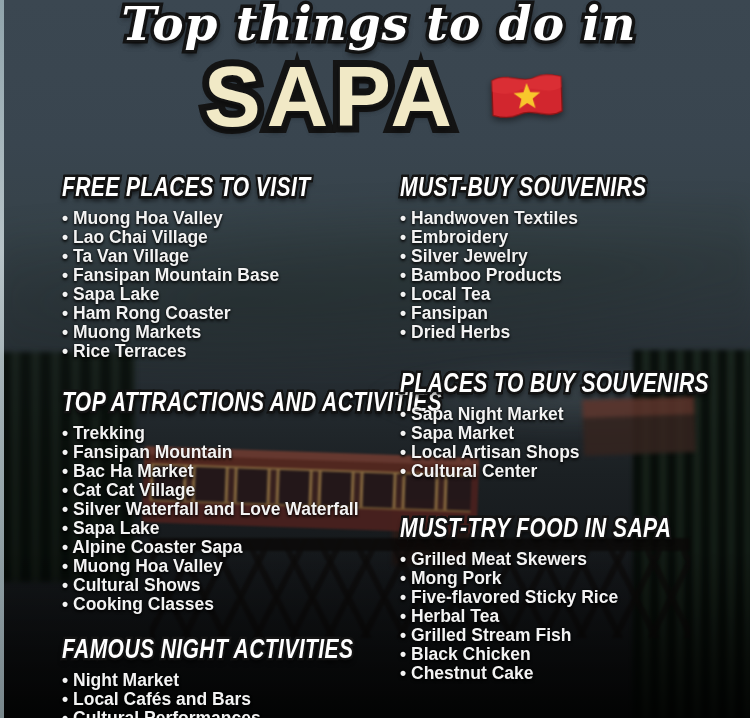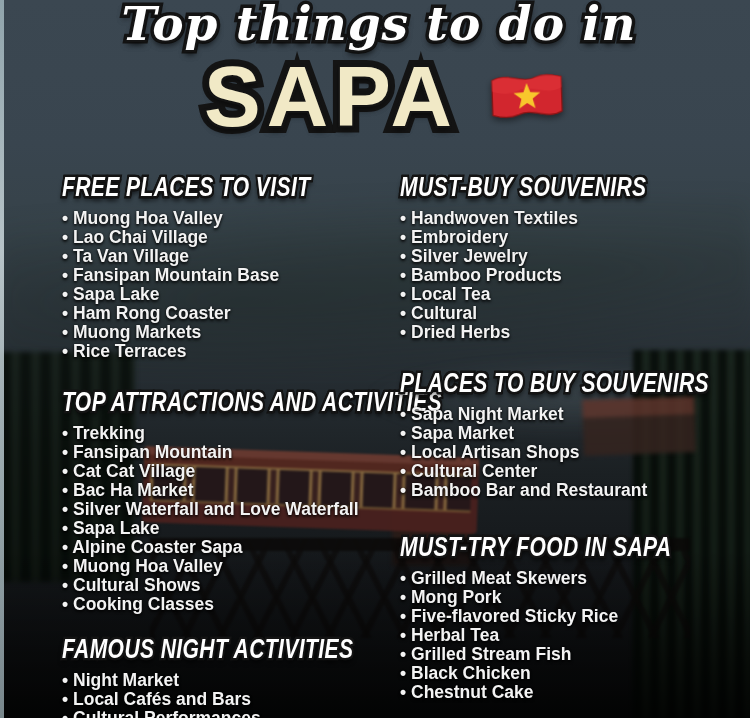--- a/index.html
+++ b/index.html
@@ -140,22 +140,22 @@
             <li>Ham Rong Coaster</li>
             <li>Muong Markets</li>
             <li>Rice Terraces</li>
           </ul>
       </div>
       <div class="sec2">
         <div class="sec-heading-wrap"><span class="sec-heading ol" data-text="TOP ATTRACTIONS AND ACTIVITIES">TOP ATTRACTIONS AND ACTIVITIES</span></div>
         <ul class="items">
             <li>Trekking</li>
             <li>Fansipan Mountain</li>
+            <li>Bac Ha Market</li>
             <li>Cat Cat Village</li>
-            <li>Bac Ha Market</li>
             <li>Silver Waterfall and Love Waterfall</li>
             <li>Sapa Lake</li>
             <li>Alpine Coaster Sapa</li>
             <li>Muong Hoa Valley</li>
             <li>Cultural Shows</li>
             <li>Cooking Classes</li>
           </ul>
       </div>
       <div class="sec3">
         <div class="sec-heading-wrap"><span class="sec-heading ol" data-text="FAMOUS NIGHT ACTIVITIES">FAMOUS NIGHT ACTIVITIES</span></div>
@@ -169,32 +169,31 @@
 
     <div class="col col-right">
       <div class="sec1">
         <div class="sec-heading-wrap"><span class="sec-heading ol" data-text="MUST-BUY SOUVENIRS">MUST-BUY SOUVENIRS</span></div>
         <ul class="items">
             <li>Handwoven Textiles</li>
             <li>Embroidery</li>
             <li>Silver Jewelry</li>
             <li>Bamboo Products</li>
             <li>Local Tea</li>
-            <li>Cultural</li>
+            <li>Fansipan</li>
             <li>Dried Herbs</li>
           </ul>
       </div>
       <div class="sec2">
         <div class="sec-heading-wrap"><span class="sec-heading ol" data-text="PLACES TO BUY SOUVENIRS">PLACES TO BUY SOUVENIRS</span></div>
         <ul class="items">
             <li>Sapa Night Market</li>
             <li>Sapa Market</li>
             <li>Local Artisan Shops</li>
             <li>Cultural Center</li>
-            <li>Bamboo Bar and Restaurant</li>
           </ul>
       </div>
       <div class="sec3">
         <div class="sec-heading-wrap"><span class="sec-heading ol" data-text="MUST-TRY FOOD IN SAPA">MUST-TRY FOOD IN SAPA</span></div>
         <ul class="items">
             <li>Grilled Meat Skewers</li>
             <li>Mong Pork</li>
             <li>Five-flavored Sticky Rice</li>
             <li>Herbal Tea</li>
             <li>Grilled Stream Fish</li>

